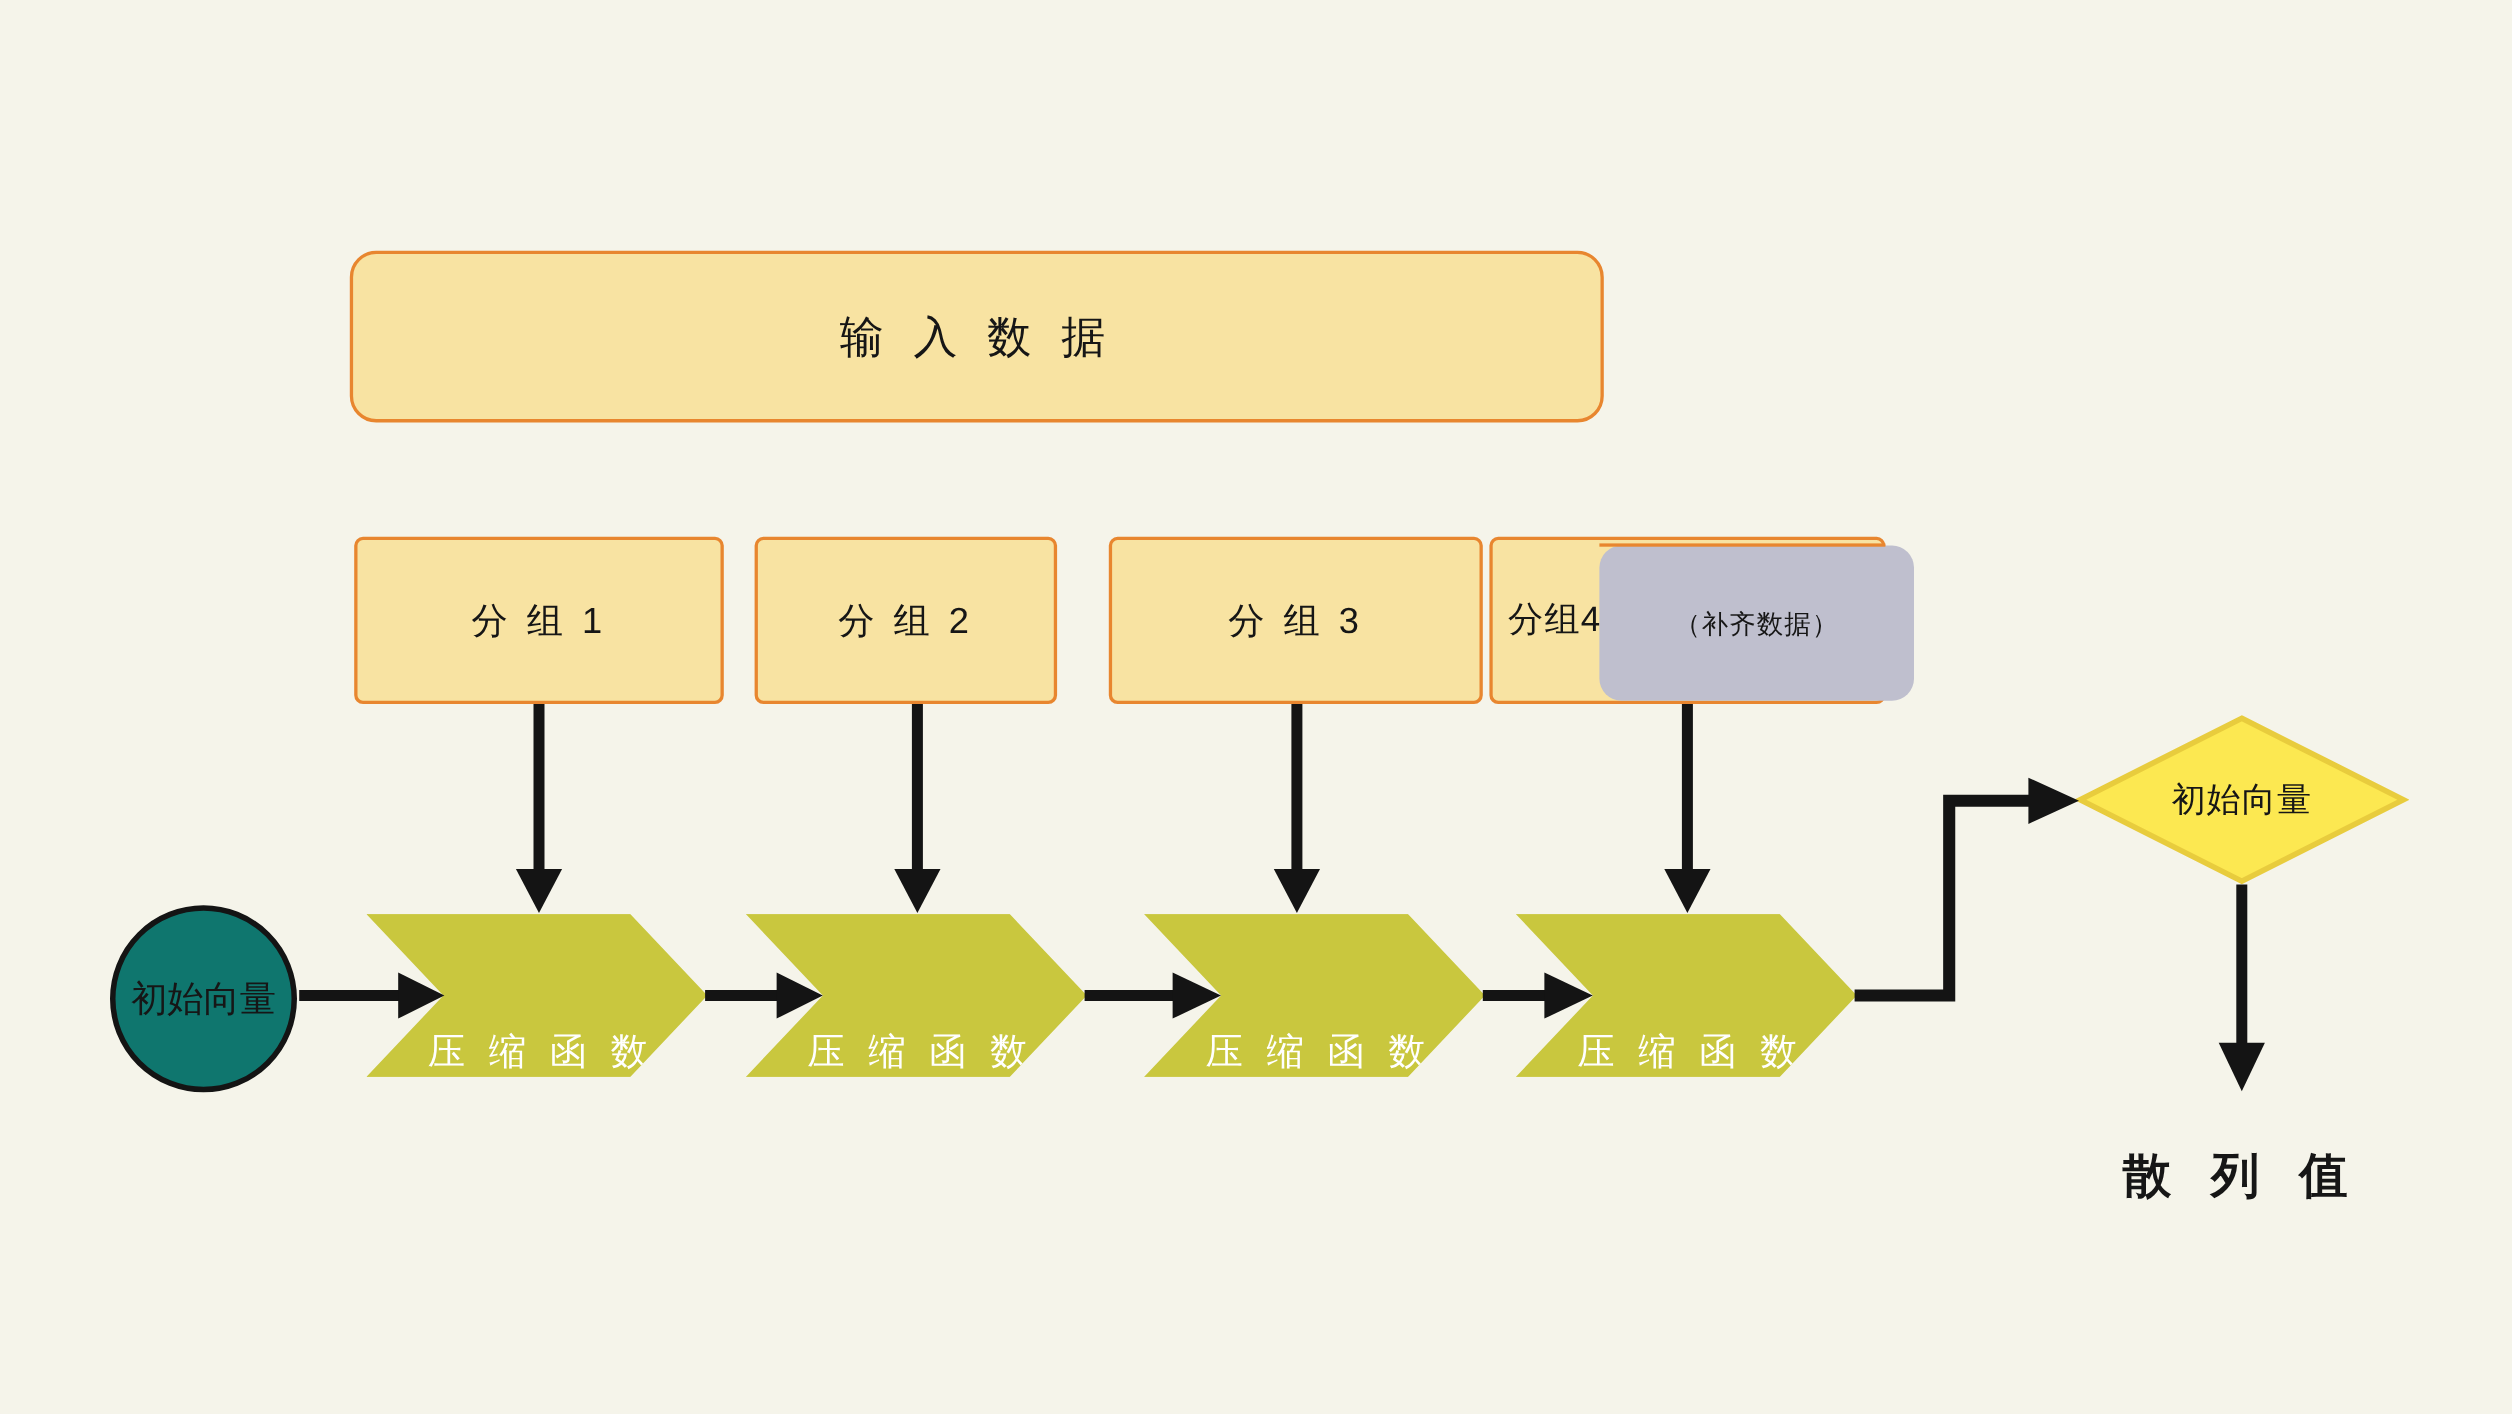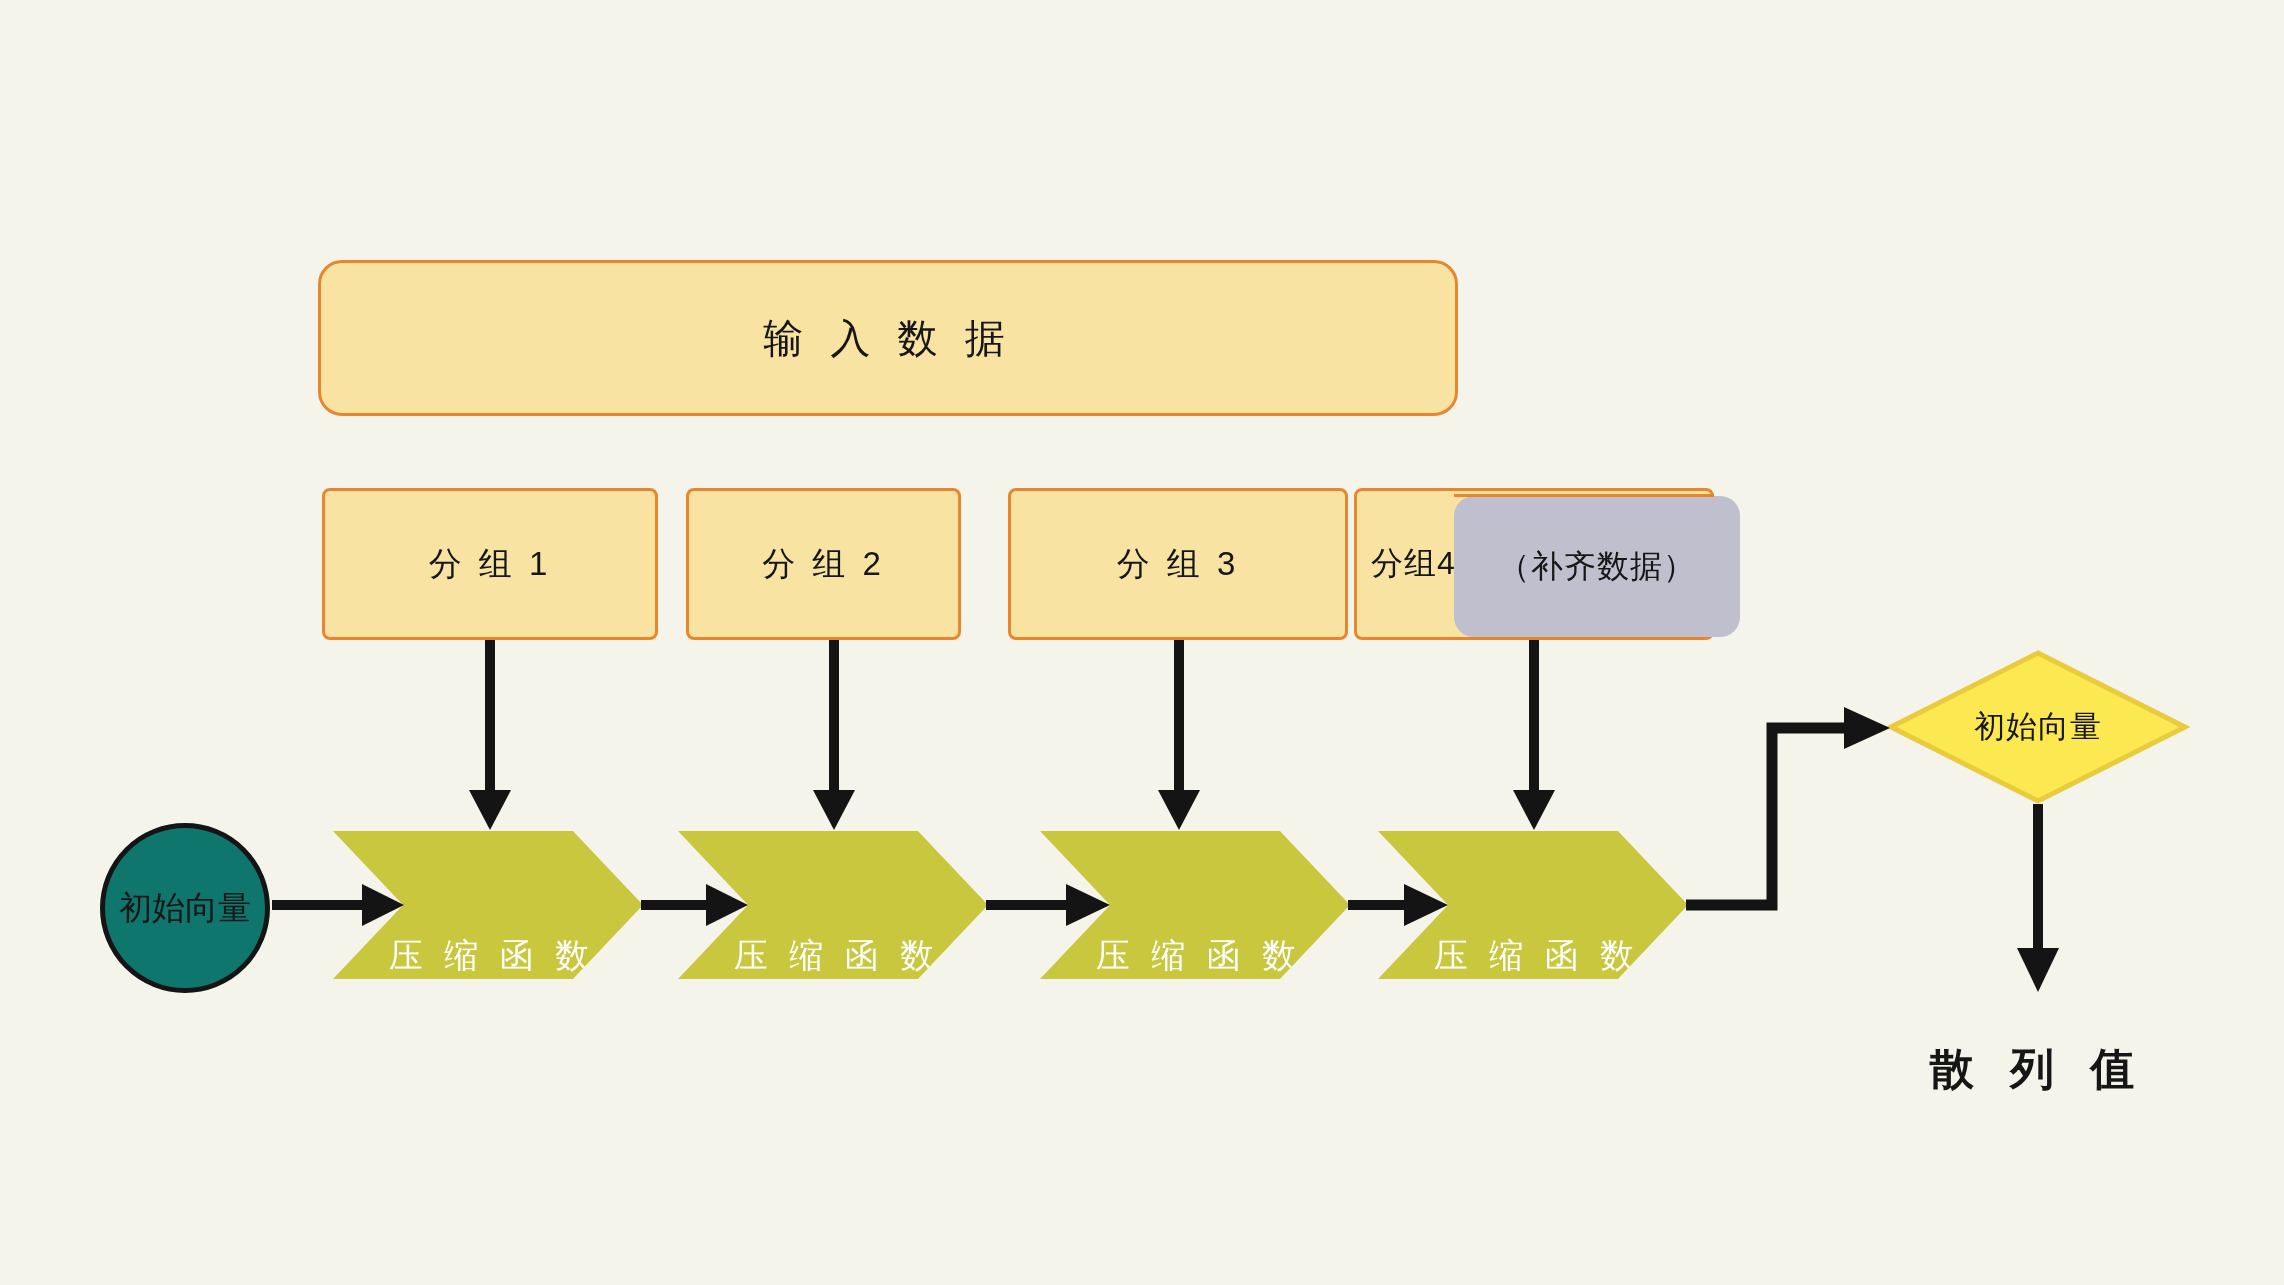--- a/index.html
+++ b/index.html
@@ -4,30 +4,30 @@
 <style>
   html,body{margin:0;padding:0;background:#F5F4EA;}
   .canvas{
     position:relative;width:2284px;height:1285px;background:#F5F4EA;
     font-family:"Liberation Sans", sans-serif;overflow:hidden;color:#161616;
   }
   .rbox{
     position:absolute;background:#F8E3A2;border:3px solid #E8862F;border-radius:24px;
     box-sizing:border-box;display:flex;align-items:center;justify-content:center;
   }
-  .input-box{left:318px;top:228px;width:1140px;height:156px;font-size:40px;letter-spacing:8px;margin-top:32px;}
+  .input-box{left:318px;top:228px;width:1140px;height:156px;font-size:40px;letter-spacing:8px;}
   .group{top:488px;height:152px;font-size:33px;letter-spacing:4px;border-radius:8px;}
   .g1{left:322px;width:336px;}
   .g2{left:686px;width:275px;}
   .g3{left:1008px;width:340px;}
   .g4{left:1354px;width:360px;justify-content:flex-start;padding-left:14px;letter-spacing:1px;font-size:32px;}
   .padbox{
     position:absolute;left:1454px;top:496px;width:286px;height:141px;background:#BFBFCE;
     border-radius:20px;display:flex;align-items:center;justify-content:center;
-    font-size:32px;z-index:2;letter-spacing:1px;
+    font-size:24px;z-index:2;letter-spacing:1px;
   }
   .border-overlap{position:absolute;left:1454px;top:494px;width:260px;height:3px;background:#E8862F;z-index:3;}
   .chev{
     position:absolute;top:831px;width:310px;height:148px;background:#C9C73E;color:#FFFFFF;
     clip-path:polygon(0% 0%, 77.4% 0%, 100% 50%, 77.4% 100%, 0% 100%, 22.6% 50%);
     display:flex;align-items:flex-end;justify-content:center;font-size:34px;letter-spacing:6px;
     padding-left:8px;box-sizing:border-box;
   }
   .c1{left:333px;} .c2{left:678px;} .c3{left:1040px;} .c4{left:1378px;}
   .iv-circle{

